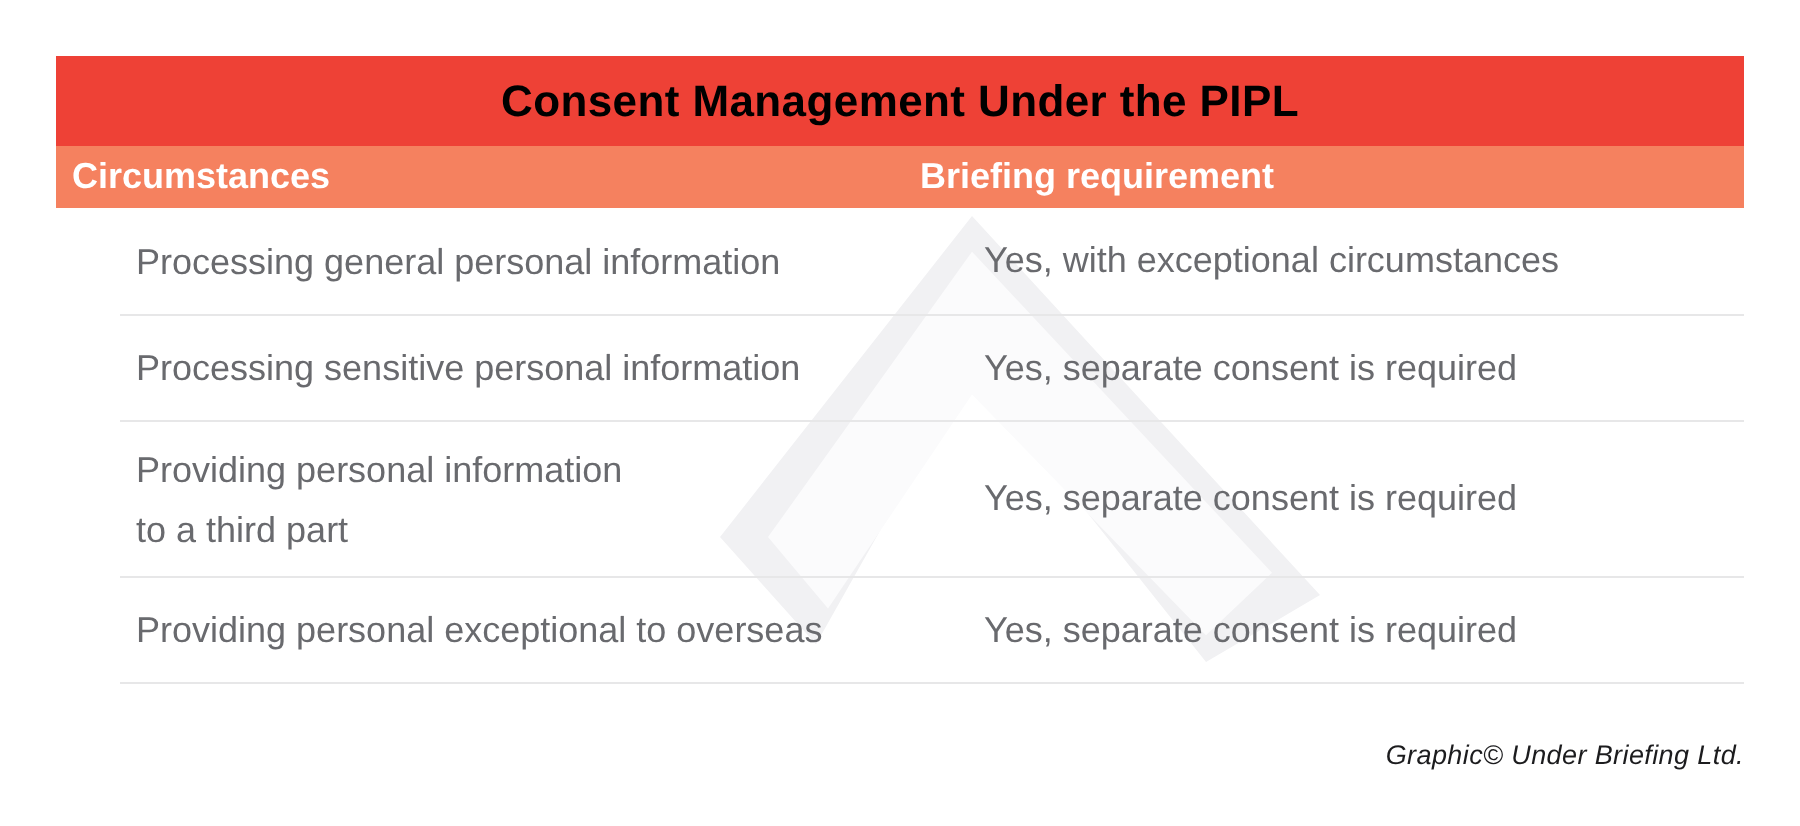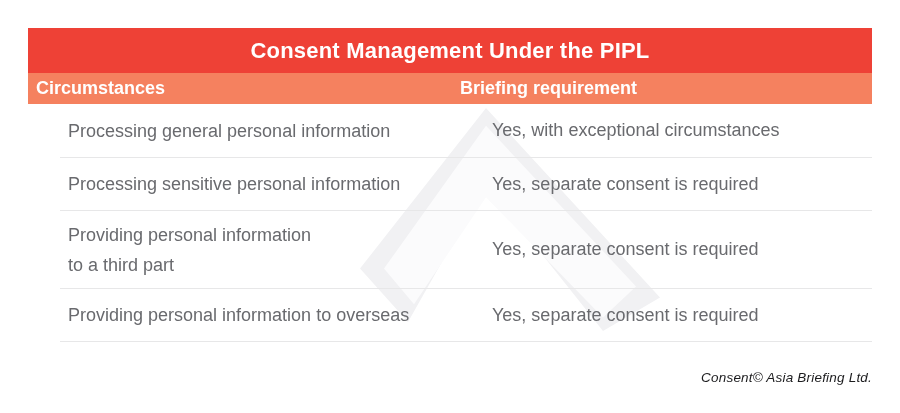--- a/index.html
+++ b/index.html
@@ -18,21 +18,21 @@
     width: 844px;
   }
   .title-bar {
     height: 45px;
     background: #EE4136;
     display: flex;
     align-items: center;
     justify-content: center;
   }
   .title-bar .title {
-    color: #ffffff;
+    color: #000000;
     font-size: 22px;
     font-weight: bold;
     letter-spacing: 0.2px;
   }
   .header-row {
     height: 31px;
     background: #F5815F;
     display: grid;
     grid-template-columns: 432px 1fr;
     align-items: center;
@@ -124,20 +124,20 @@
       <div>Yes, separate consent is required</div>
     </div>
 
     <div class="row r3">
       <div class="circ pad-left">Providing personal information
 to a third part</div>
       <div>Yes, separate consent is required</div>
     </div>
 
     <div class="row r4">
-      <div class="circ pad-left">Providing personal information to overseas</div>
+      <div class="circ pad-left">Providing personal exceptional to overseas</div>
       <div>Yes, separate consent is required</div>
     </div>
 
   </div>
 </div>
 
-<div class="footer-credit">Consent© Asia Briefing Ltd.</div>
+<div class="footer-credit">Graphic© Under Briefing Ltd.</div>
 
 </body></html>

